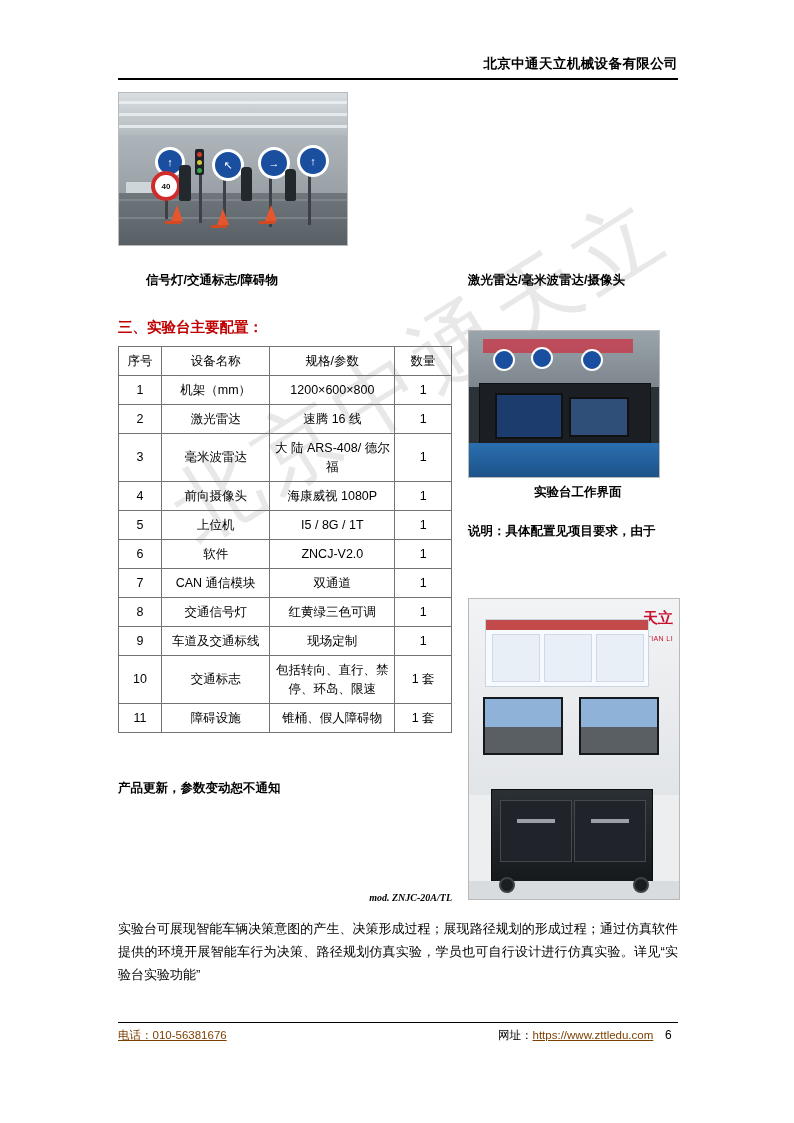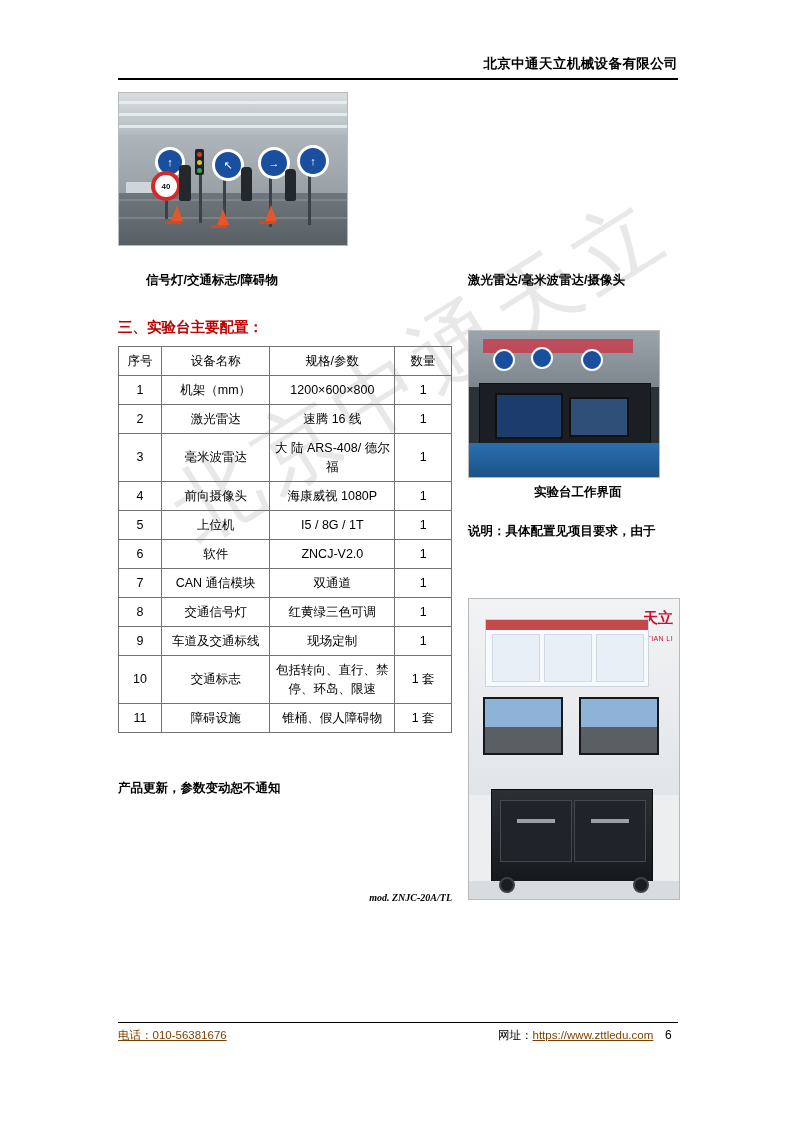--- a/index.html
+++ b/index.html
@@ -529,20 +529,21 @@
 
     <div class="cb-floor"></div>
     <div class="cb-wheel" style="left:30px; top:278px;"></div>
     <div class="cb-wheel" style="left:164px; top:278px;"></div>
   </div>
 
   <div class="note-left">产品更新，参数变动恕不通知</div>
 
   <div class="title-mod">mod. ZNJC-20A/TL</div>
 
+  <div class="body-para">实验台可展现智能车辆决策意图的产生、决策形成过程；展现路径规划的形成过程；通过仿真软件提供的环境开展智能车行为决策、路径规划仿真实验，学员也可自行设计进行仿真实验。详见“实验台实验功能”</div>
 
   <div class="footer-rule"></div>
   <div class="footer-left">电话：010-56381676</div>
   <div class="footer-mid">
     <span>网址：</span><a href="#">https://www.zttledu.com</a>
   </div>
   <div class="footer-page">6</div>
 
 </div>
 

